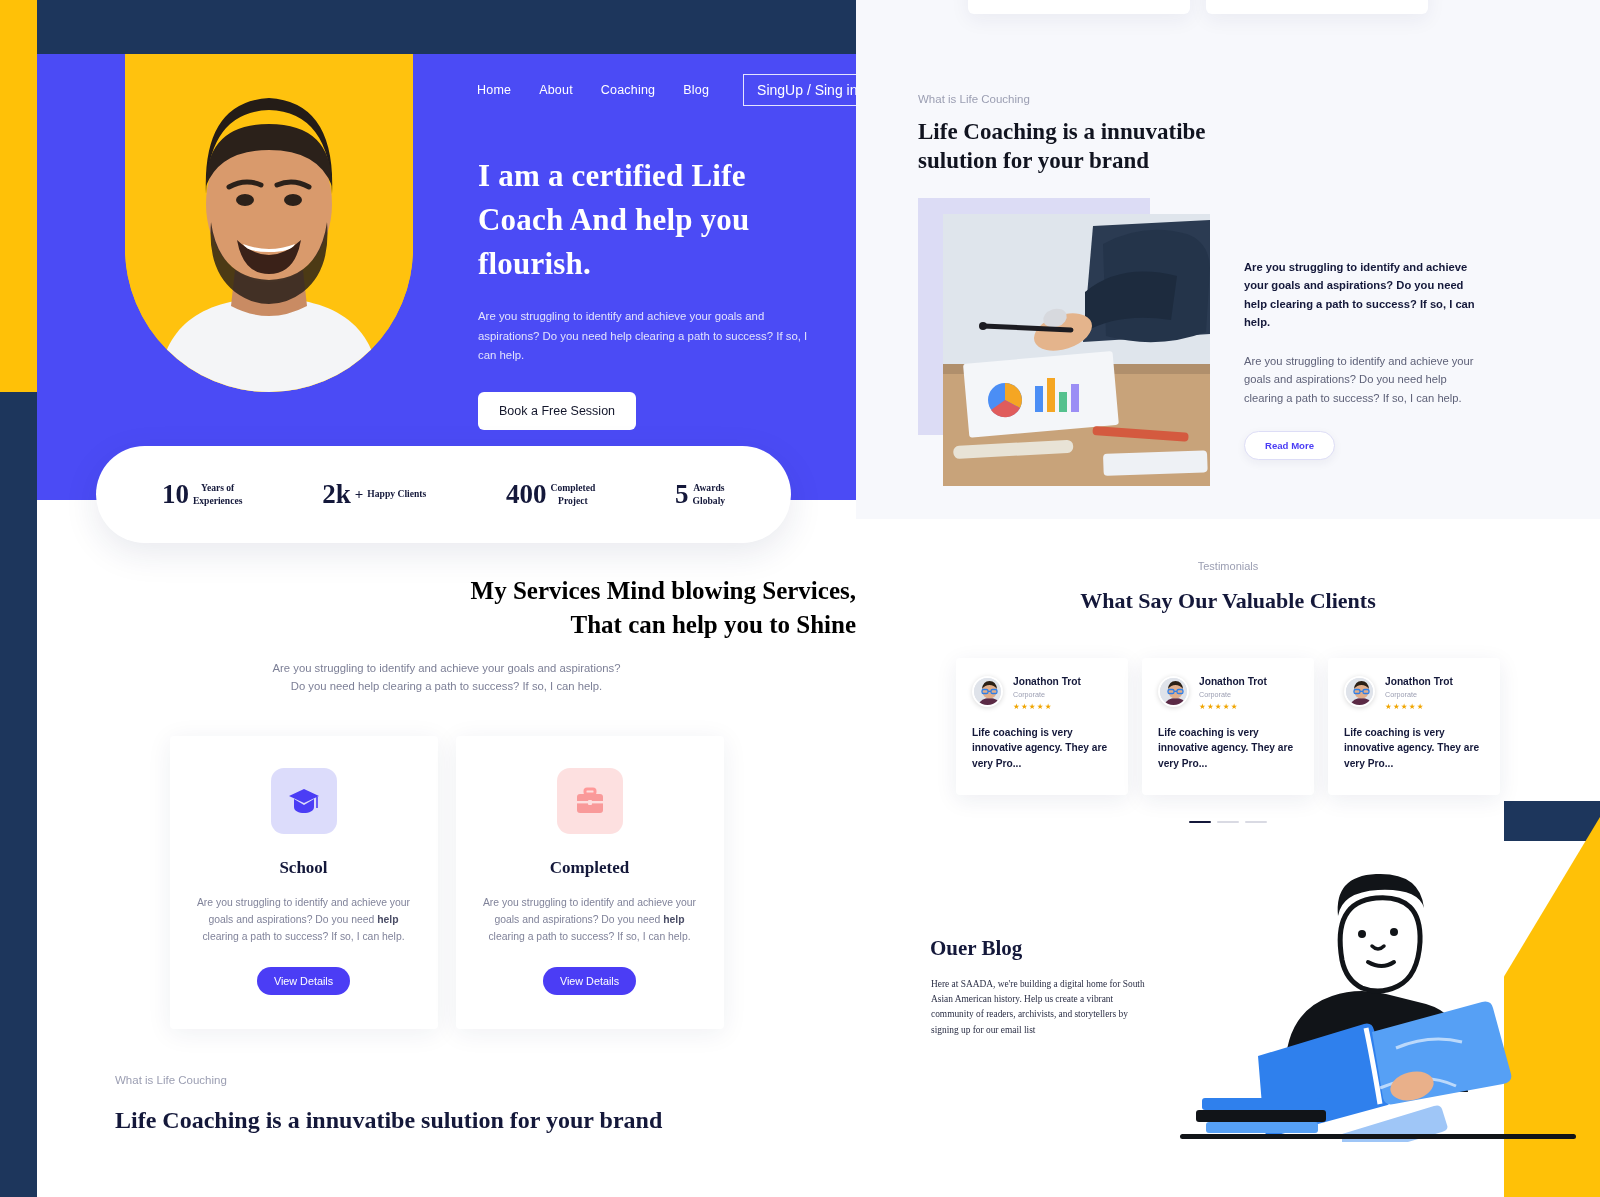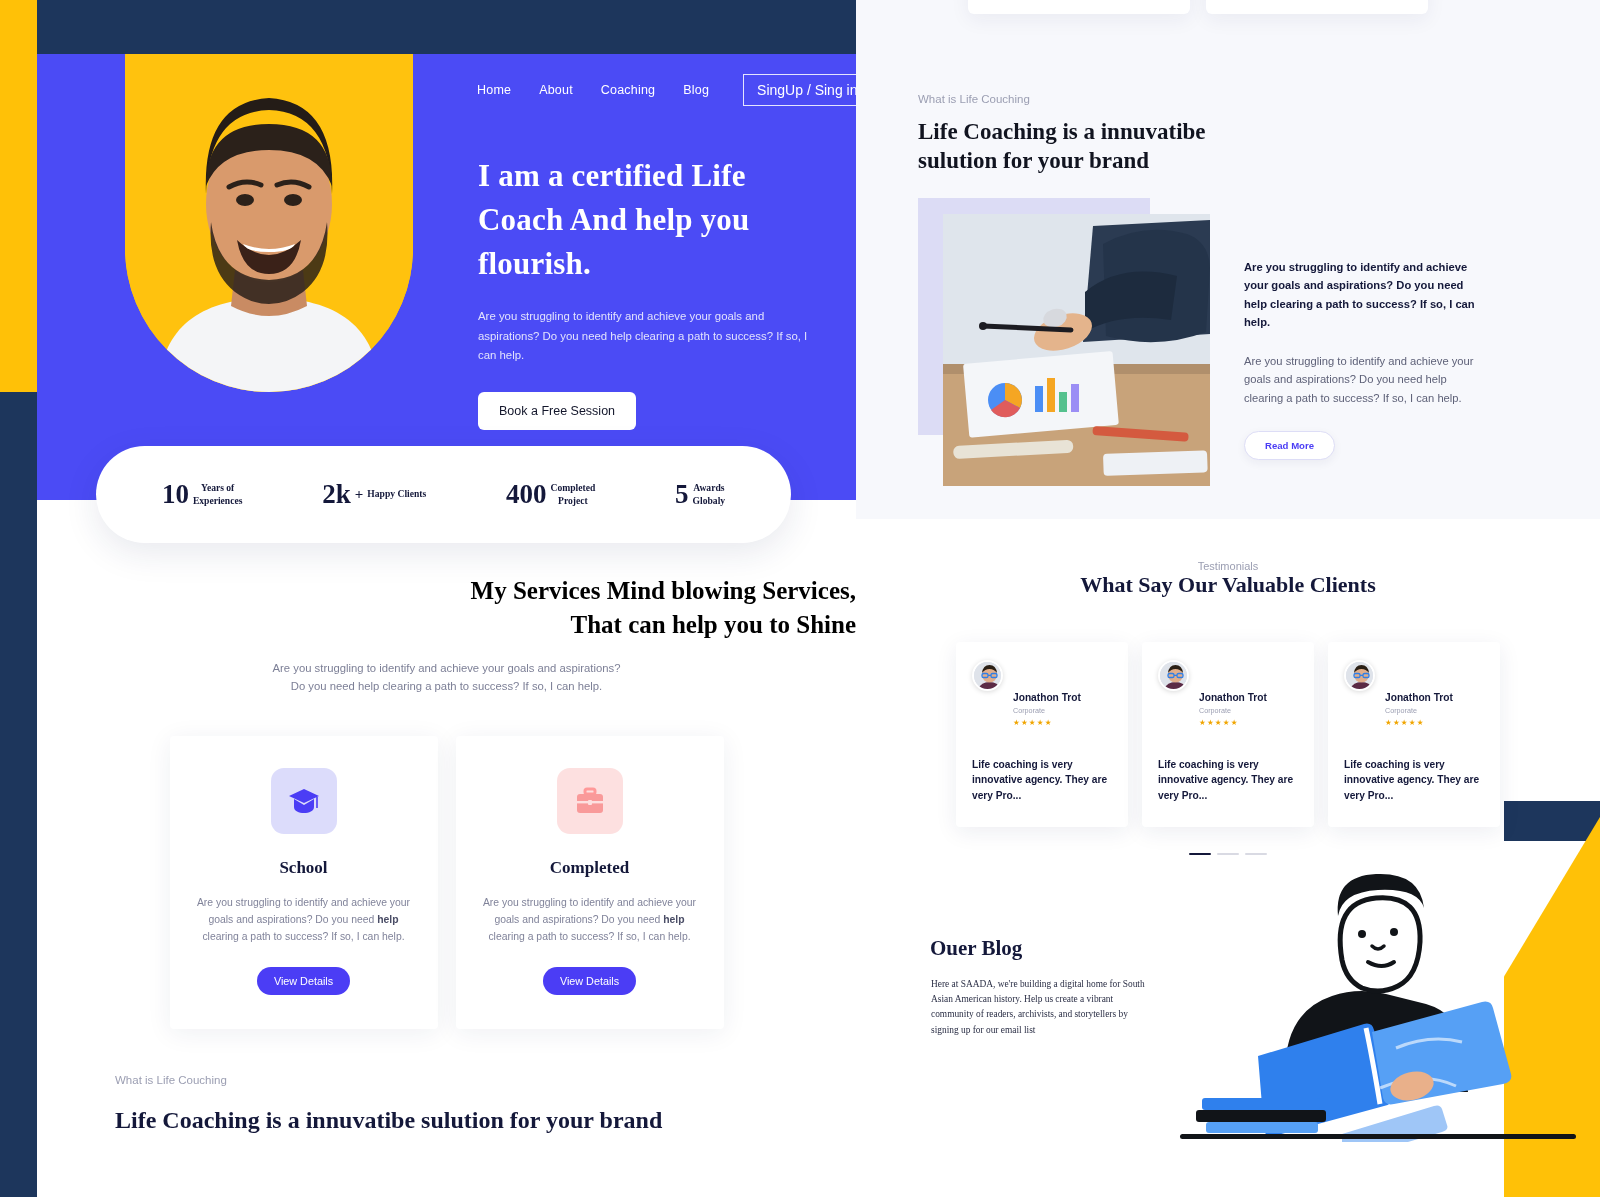--- a/index.html
+++ b/index.html
@@ -137,35 +137,35 @@
   .about-p2 { margin-top:20px; font-size:11.2px; line-height:1.65; color:#5e6178; }
   #read-more {
     display:inline-block; margin-top:24px; background:#fff; color:#4b3df5;
     border:1px solid #ddddf6; border-radius:15px; padding:8px 20px;
     font-size:9.6px; font-weight:700; cursor:pointer;
     box-shadow:0 3px 10px rgba(31,37,89,.06);
   }
 
   #testimonials { position:absolute; left:0; top:560px; width:744px; }
   #t-eyebrow { text-align:center; font-size:11px; color:#9b9eb2; }
-  #t-title { text-align:center; font-size:22px; font-weight:700; color:#14183a; }
+  #t-title { margin-top:16px; text-align:center; font-size:22px; font-weight:700; color:#14183a; }
   #t-cards { margin-top:44px; display:flex; justify-content:center; gap:14px; }
   .t-card {
     width:172px; padding:18px 16px 24px; background:#fff; border-radius:4px;
     box-shadow:0 5px 22px rgba(31,37,89,.08);
   }
   .t-head { display:flex; gap:10px; align-items:flex-start; }
   .t-avatar {
     width:31px; height:31px; border-radius:50%; overflow:hidden; flex:none;
     background:#dfe3ea; border:2px solid #fff; box-shadow:0 1px 5px rgba(0,0,0,.15);
   }
-  .t-name { font-size:10.2px; font-weight:700; color:#14183a;margin-top:32px; }
+  .t-name { font-size:10.2px; font-weight:700; color:#14183a; }
   .t-role { margin-top:3px; font-size:7.2px; color:#9b9eb2; }
   .t-stars { margin-top:3px; font-size:7.5px; color:#f0a500; letter-spacing:1.2px; }
-  .t-text { margin-top:30px; font-size:10.2px; line-height:1.5; color:#14183a; font-weight:600; }
+  .t-text { margin-top:14px; font-size:10.2px; line-height:1.5; color:#14183a; font-weight:600; }
   #t-dots { margin-top:26px; display:flex; justify-content:center; gap:6px; align-items:center; }
   .t-dot { width:22px; height:2px; background:#d9dae3; border-radius:1px; cursor:pointer; }
   .t-dot.active { background:#14183a; }
 
   #blog { position:absolute; left:0; top:900px; width:744px; height:240px; }
   #blog-title { position:absolute; left:74px; top:36px; font-size:21px; font-weight:700; color:#14183a; }
   #blog-text { position:absolute; left:75px; top:77px; width:218px;
      font-size:9.4px; line-height:1.62; color:#2a2e45; }
   #blog-illustration { position:absolute; left:310px; top:-58px; width:410px; height:300px; }
 </style>

